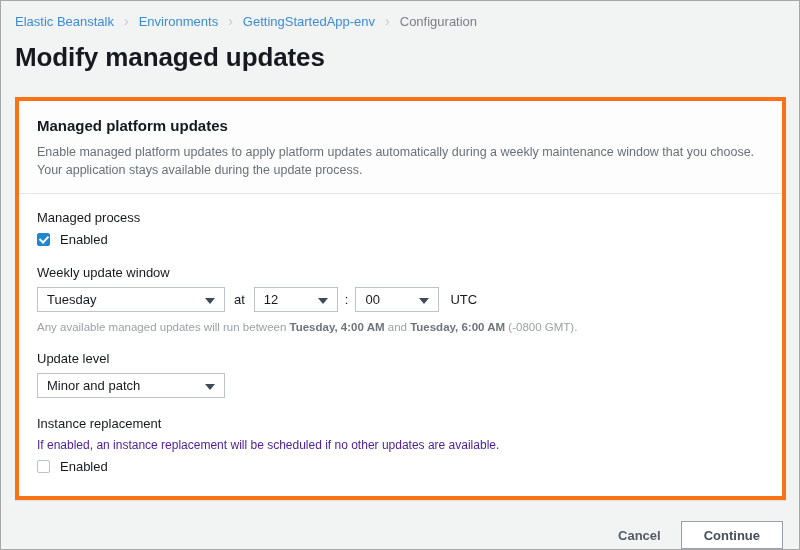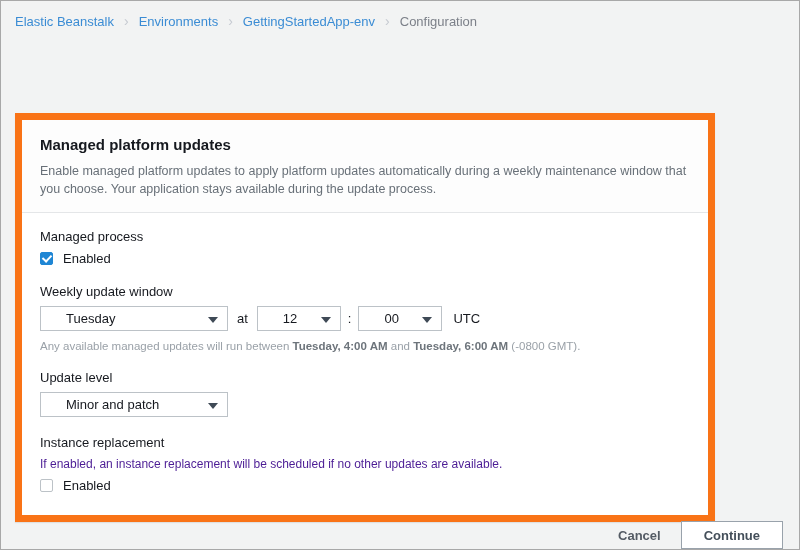--- a/index.html
+++ b/index.html
@@ -55,25 +55,25 @@
     font-size: 26px;
     font-weight: bold;
     color: #16191f;
     letter-spacing: -0.1px;
   }
 
   
   .panel {
     position: absolute;
     left: 14px;
-    top: 112px;
-    width: 700px;
+    top: 96px;
+    width: 771px;
     box-sizing: border-box;
     background: #ffffff;
-    border: 7px solid #f97316;
+    border: 4px solid #f97316;
     box-shadow: 0 1px 1px rgba(0,0,0,0.08);
   }
   .panel-header {
     padding: 16px 18px 14px 18px;
     border-bottom: 1px solid #e4e6e8;
     background: #fdfdfd;
   }
   .panel-title {
     font-size: 15px;
     font-weight: bold;
@@ -162,21 +162,21 @@
     align-items: center;
   }
   .select {
     position: relative;
     box-sizing: border-box;
     height: 25px;
     background: #ffffff;
     border: 1px solid #bcc2c7;
     display: flex;
     align-items: center;
-    padding: 0 25px;
+    padding: 0 9px;
     font-size: 13px;
     color: #16191f;
     cursor: pointer;
   }
   .select .caret {
     position: absolute;
     right: 9px;
     top: 50%;
     margin-top: -2px;
     width: 0;
@@ -253,20 +253,21 @@
   <div class="breadcrumb">
     <a class="crumb-link" href="#">Elastic Beanstalk</a>
     <span class="crumb-sep">›</span>
     <a class="crumb-link" href="#">Environments</a>
     <span class="crumb-sep">›</span>
     <a class="crumb-link" href="#">GettingStartedApp-env</a>
     <span class="crumb-sep">›</span>
     <span class="crumb-current">Configuration</span>
   </div>
 
+  <h1 class="page-title">Modify managed updates</h1>
 
   <div class="panel">
 
     <div class="panel-header">
       <div class="panel-title">Managed platform updates</div>
       <div class="panel-desc">Enable managed platform updates to apply platform updates automatically during a weekly maintenance window that you choose. Your application stays available during the update process.</div>
     </div>
 
     <div class="panel-body">
 

